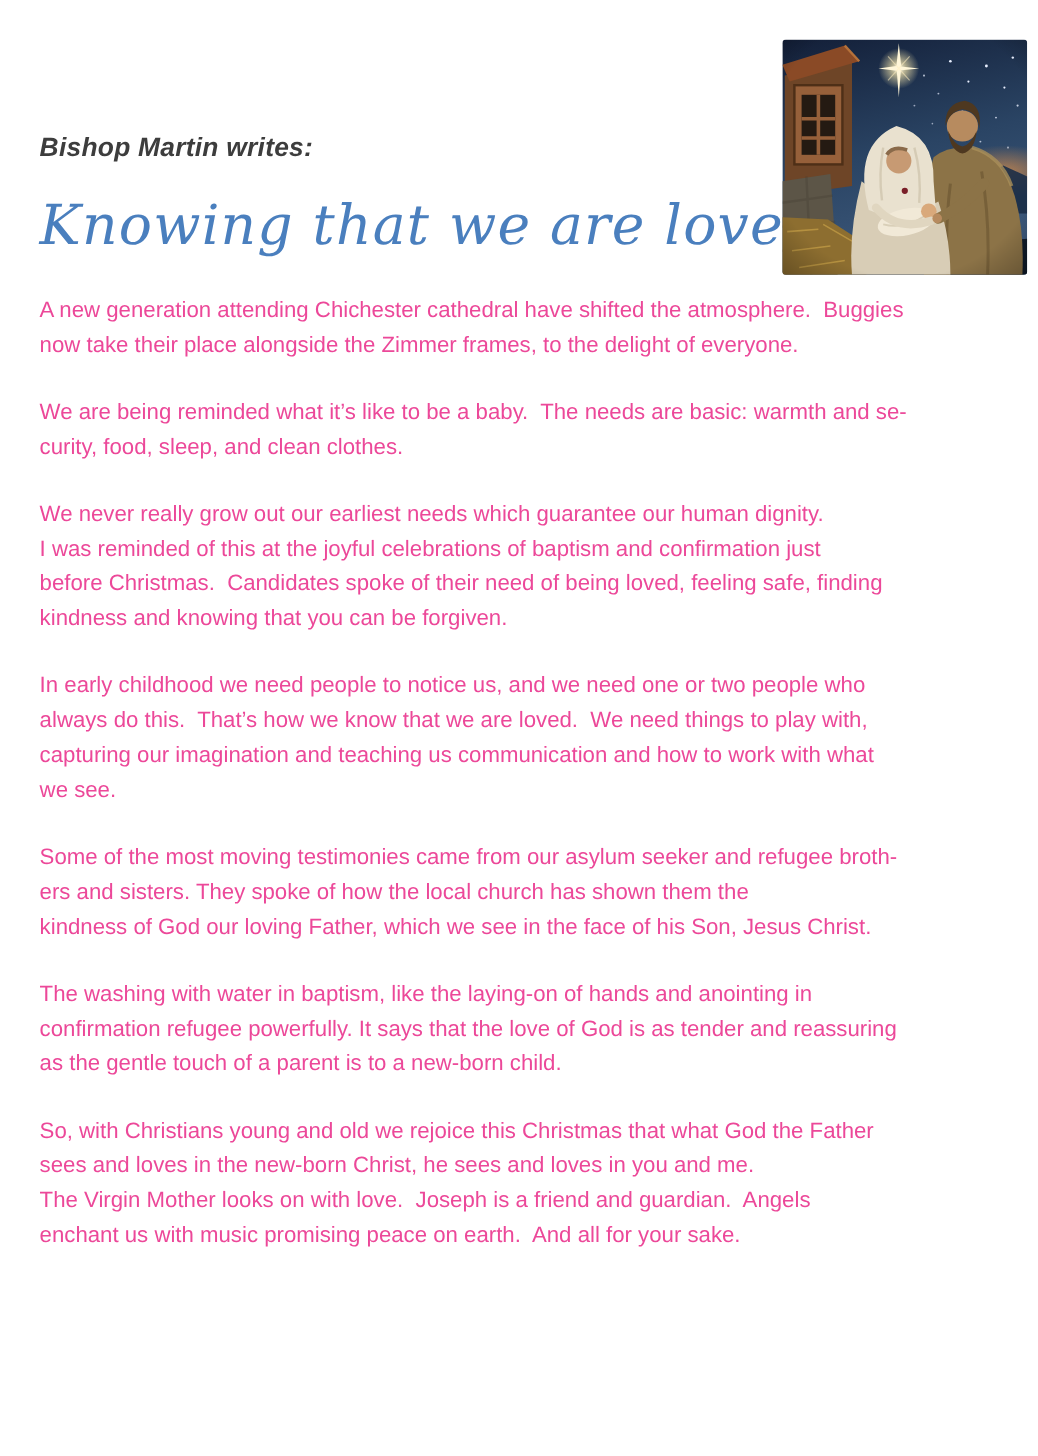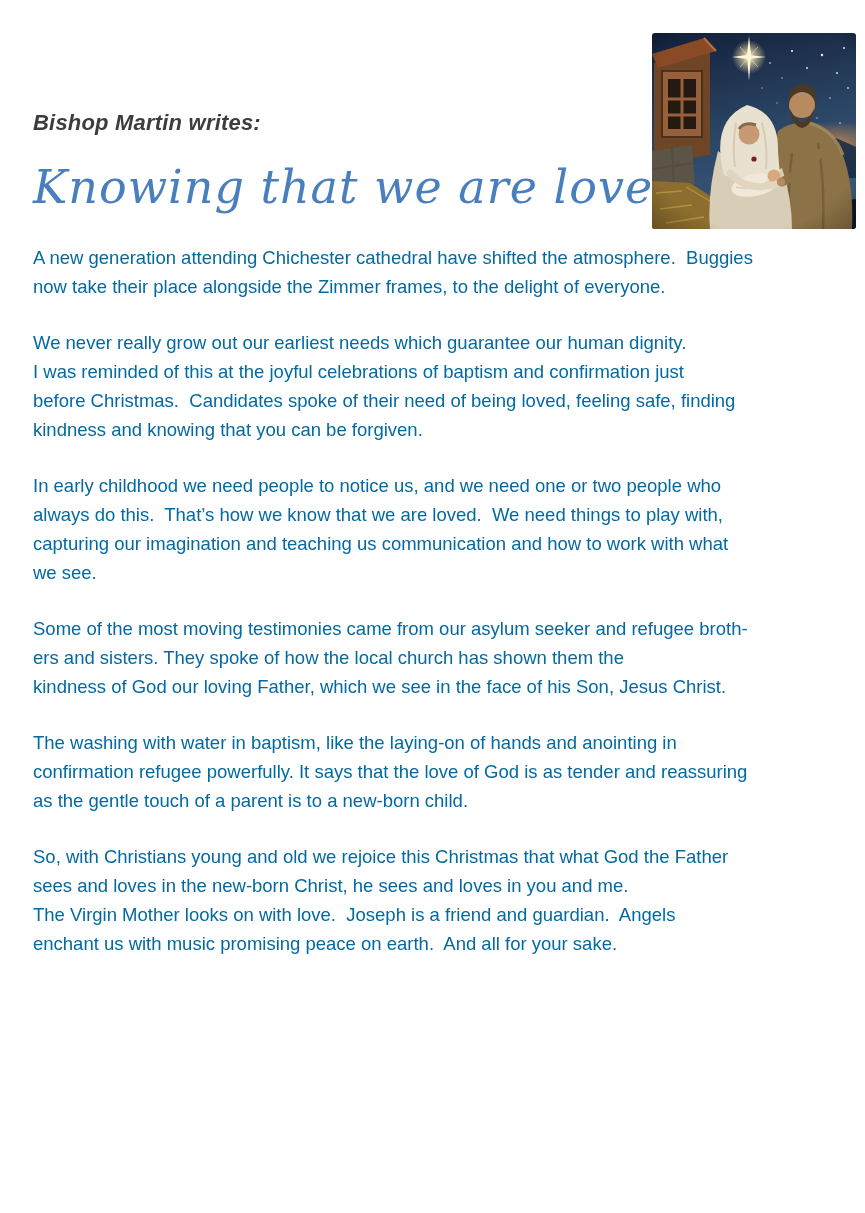--- a/index.html
+++ b/index.html
@@ -22,21 +22,21 @@
     font-style:italic;font-size:46px;font-weight:500;
     color:#4a7fbe;letter-spacing:1px;
   }
   .nativity{
     position:absolute;left:652px;top:33px;
     width:204px;height:196px;
     border-radius:3px;overflow:hidden;display:block;
   }
   .content{
     position:absolute;left:33px;top:243px;right:6px;
-    color:#0369a1;
+    color:#ec4899;
     font-size:18.5px;line-height:29px;
   }
   .content p{
     margin:0 0 27px 0;
     white-space:pre-wrap;
   }
 </style>
 </head>
 <body>
 
@@ -135,20 +135,22 @@
     <path d="M78,140 Q95,160 124,151" stroke="#e0d6c0" stroke-width="7" fill="none" stroke-linecap="round"></path>
     <path d="M168,120 Q150,140 130,149" stroke="#8c7347" stroke-width="9" fill="none" stroke-linecap="round"></path>
     <circle cx="129" cy="149" r="4" fill="#b78b5f"></circle>
 
     <rect width="204" height="196" fill="url(#vig)"></rect>
   </svg>
 
   <div class="content">
     <p>A new generation attending Chichester cathedral have shifted the atmosphere.  Buggies
 now take their place alongside the Zimmer frames, to the delight of everyone.</p>
+    <p>We are being reminded what it’s like to be a baby.  The needs are basic: warmth and se-
+curity, food, sleep, and clean clothes.</p>
     <p>We never really grow out our earliest needs which guarantee our human dignity.
 I was reminded of this at the joyful celebrations of baptism and confirmation just
 before Christmas.  Candidates spoke of their need of being loved, feeling safe, finding
 kindness and knowing that you can be forgiven.</p>
     <p>In early childhood we need people to notice us, and we need one or two people who
 always do this.  That’s how we know that we are loved.  We need things to play with,
 capturing our imagination and teaching us communication and how to work with what
 we see.</p>
     <p>Some of the most moving testimonies came from our asylum seeker and refugee broth-
 ers and sisters. They spoke of how the local church has shown them the

